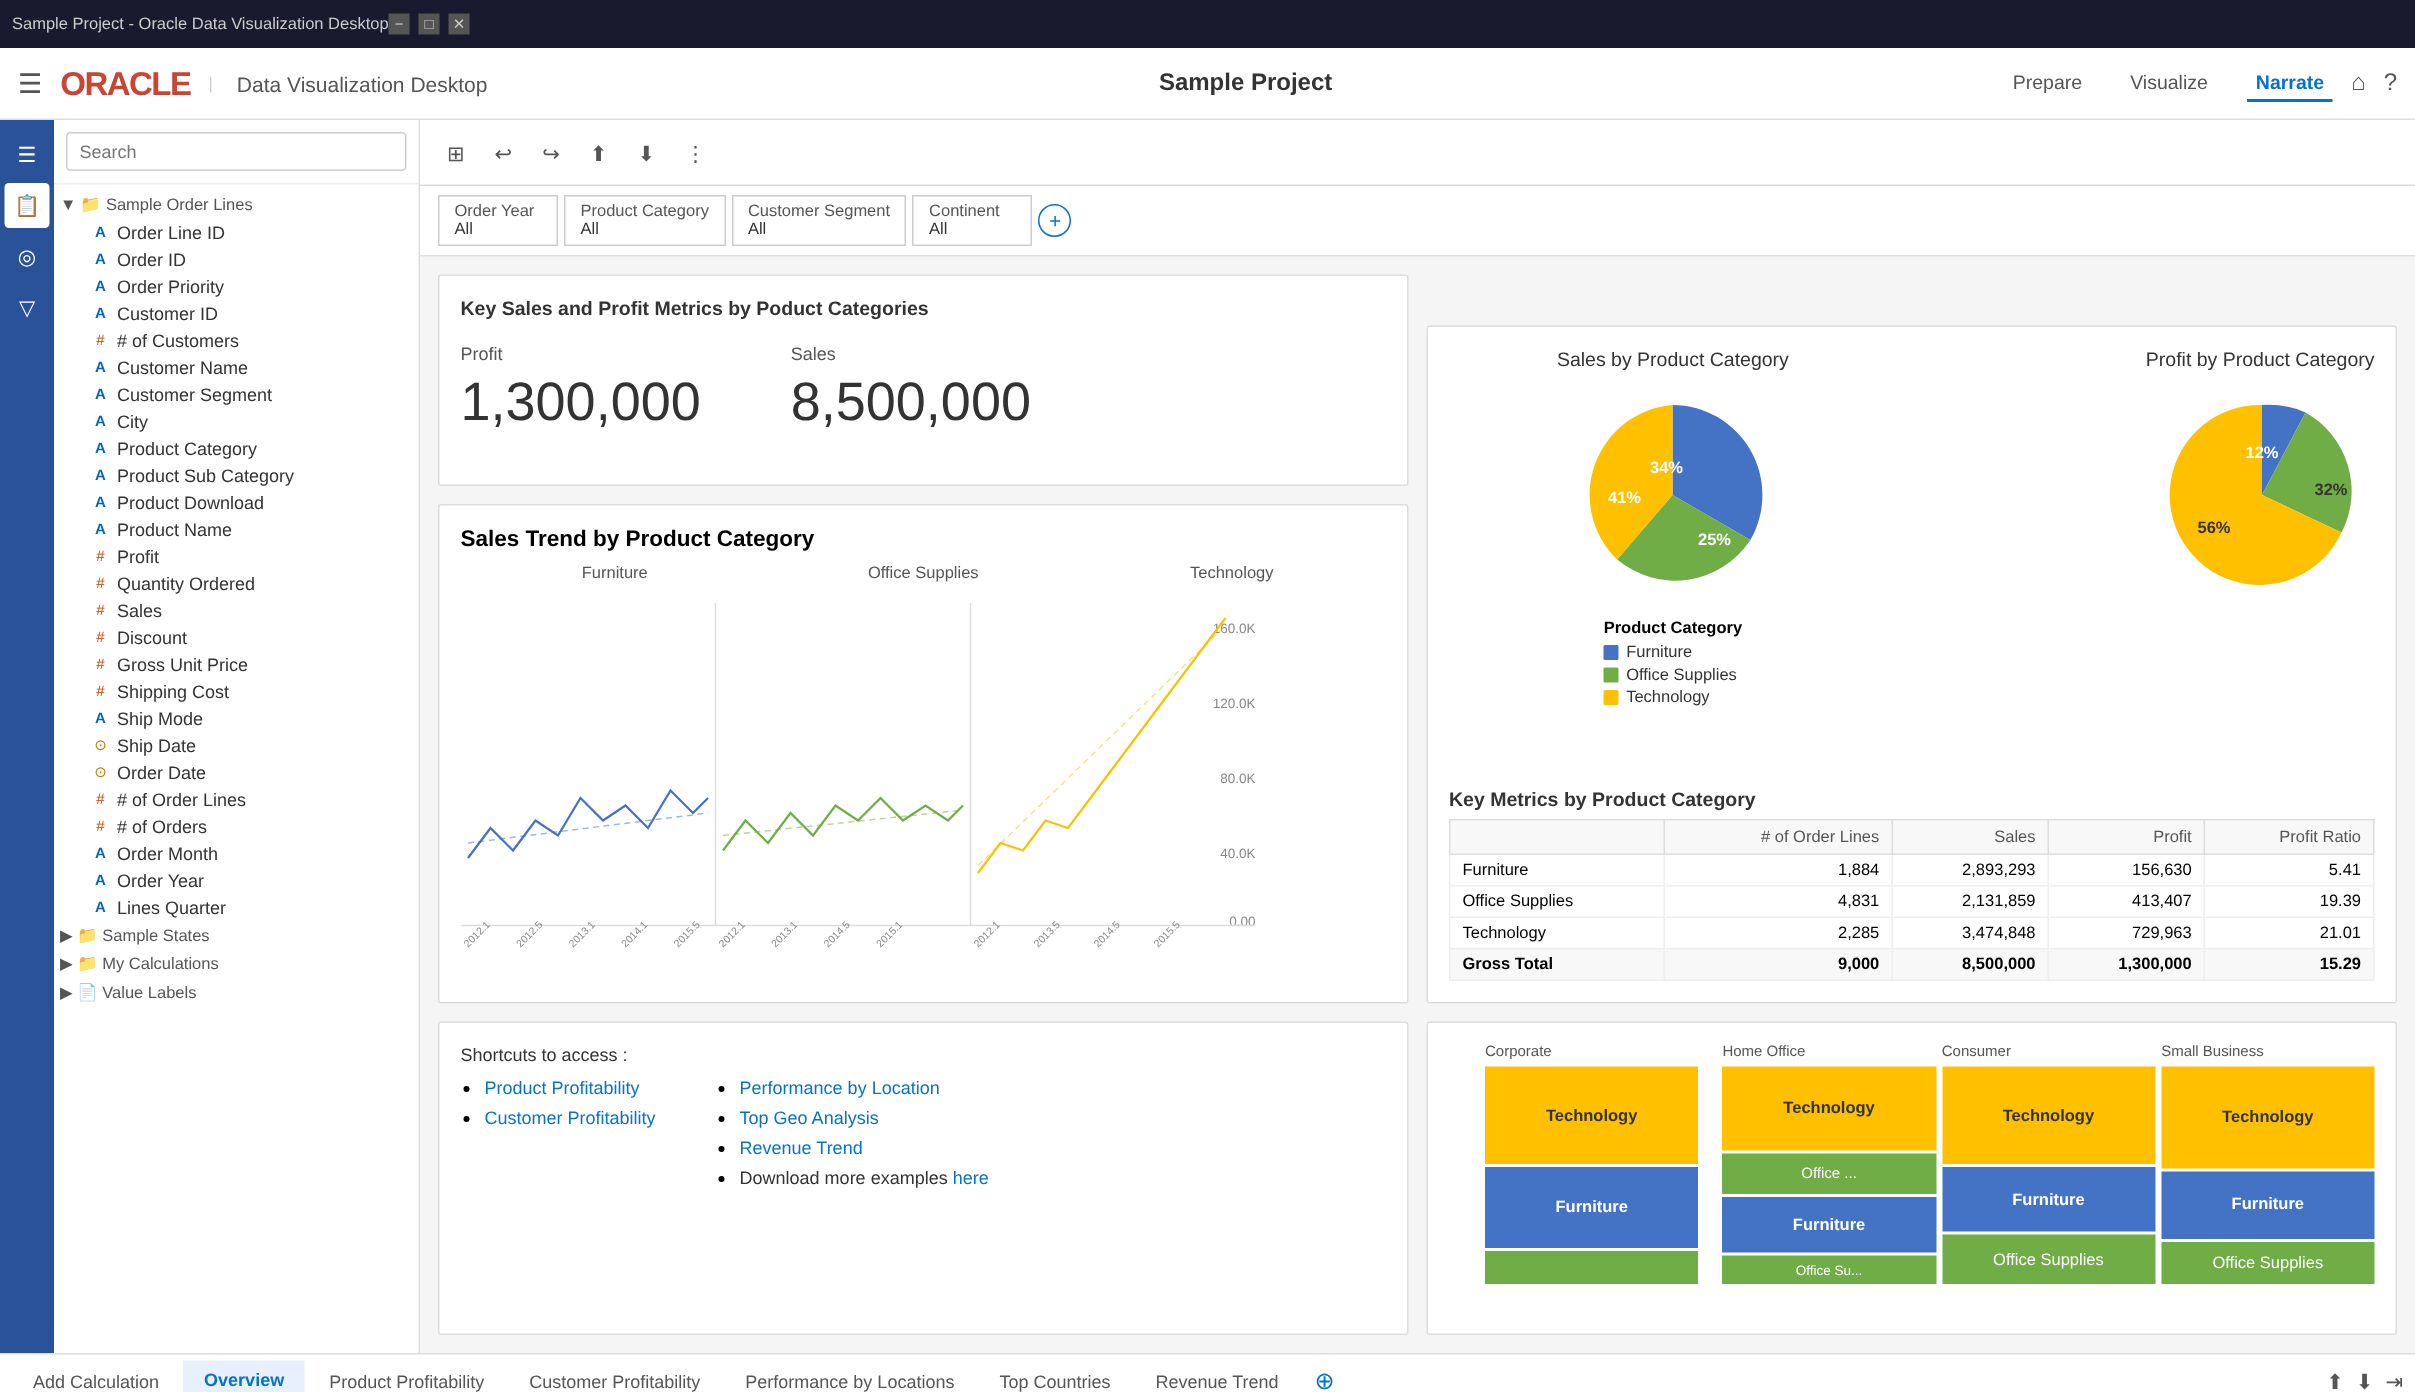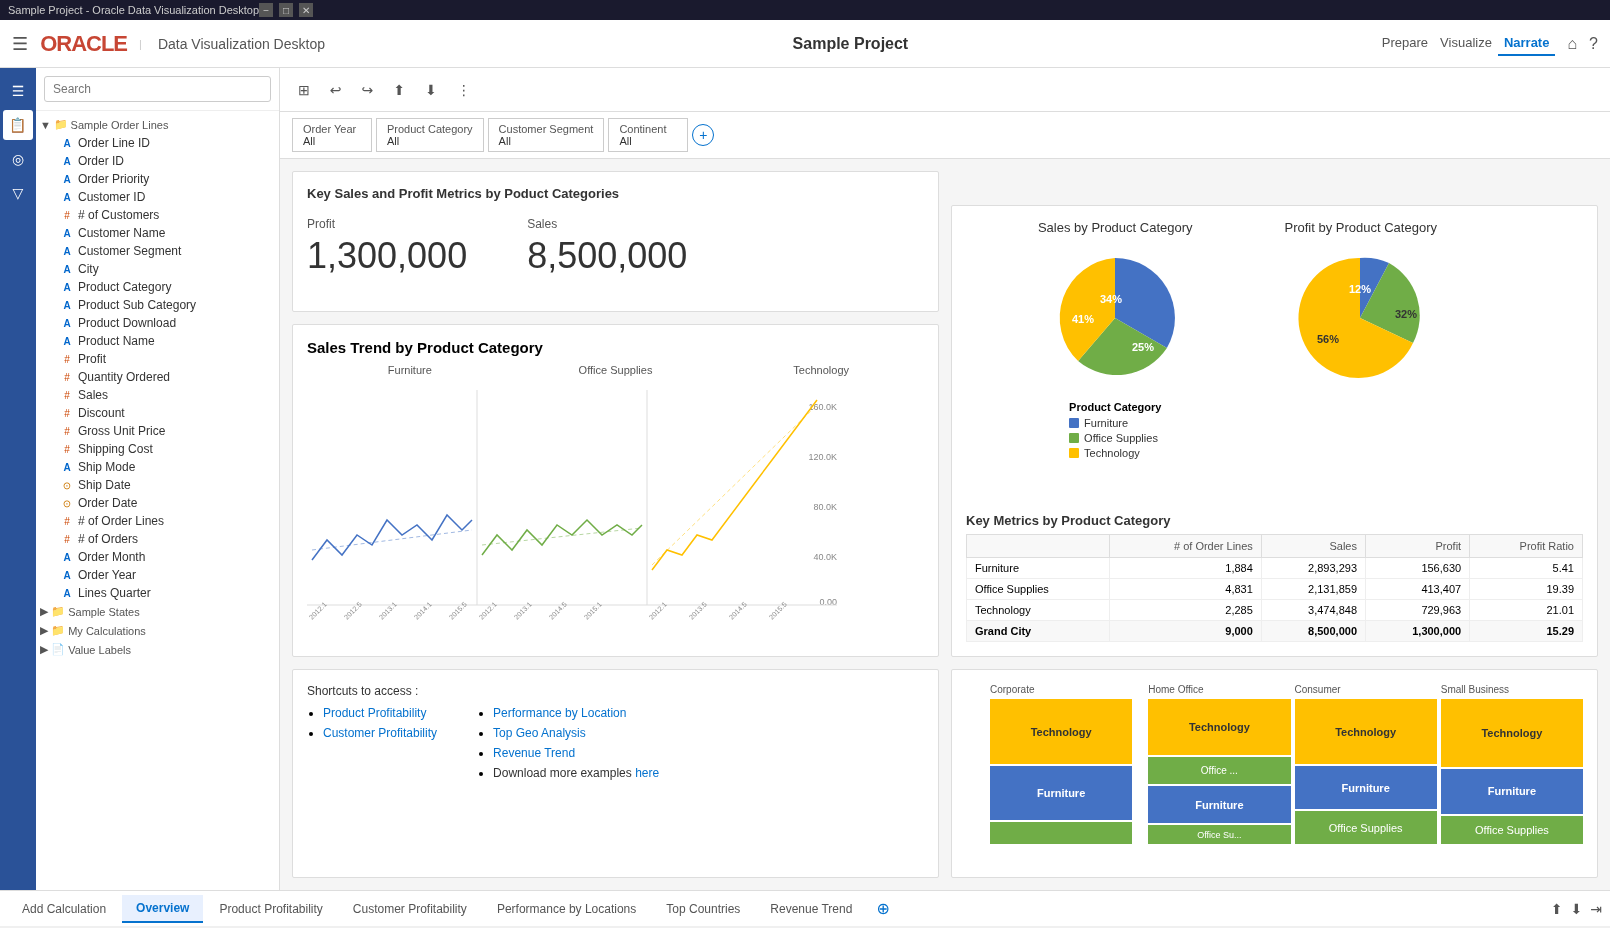--- a/index.html
+++ b/index.html
@@ -2,21 +2,21 @@
 <html><head>
   <meta charset="utf-8">
   <style>
     * { box-sizing: border-box; margin: 0; padding: 0; }
     body { font-family: Arial, sans-serif; font-size: 12px; background: #f0f0f0; overflow: hidden; width: 1610px; height: 928px; }
 
     
     .title-bar {
       background: #1a1a2e;
       color: #ccc;
-      height: 20px;
+      height: 32px;
       display: flex;
       align-items: center;
       padding: 0 8px;
       font-size: 11px;
     }
     .title-bar-controls { display: flex; gap: 6px; }
     .title-bar-btn { width: 14px; height: 14px; border: none; cursor: pointer; font-size: 10px; background: #555; color: #ccc; display: flex; align-items: center; justify-content: center; }
 
     
     .app-bar {
@@ -25,21 +25,21 @@
       display: flex;
       align-items: center;
       padding: 0 12px;
       border-bottom: 1px solid #ddd;
       gap: 12px;
     }
     .hamburger { font-size: 18px; cursor: pointer; color: #555; }
     .oracle-logo { font-size: 22px; font-weight: bold; color: #c74634; letter-spacing: -1px; }
     .app-name { font-size: 14px; color: #555; margin-left: 4px; }
     .app-bar-center { flex: 1; text-align: center; font-size: 16px; font-weight: bold; color: #333; }
-    .app-bar-right { display: flex; font-size: 13px; justify-content: space-between; }
+    .app-bar-right { display: flex; gap: 20px; font-size: 13px; justify-content: space-between; }
     .nav-item { color: #555; cursor: pointer; padding: 4px 6px; }
     .nav-item.active { color: #0572ce; border-bottom: 2px solid #0572ce; font-weight: bold; }
     .app-icons { display: flex; gap: 12px; align-items: center; }
     .app-icon { color: #555; font-size: 16px; cursor: pointer; }
 
     
     .main-layout { display: flex; height: calc(928px - 22px - 48px - 36px); }
 
     
     .icon-sidebar {
@@ -446,21 +446,21 @@
                 <div class="legend-dot" style="background:#70ad47;"></div>
                 <span>Office Supplies</span>
               </div>
               <div class="legend-item">
                 <div class="legend-dot" style="background:#ffc000;"></div>
                 <span>Technology</span>
               </div>
             </div>
           </div>
 
-          <div class="pie-container" style="flex:1; align-items:flex-start;">
+          <div class="pie-container" style="flex:1; align-items:flex-end;">
             <div class="pie-title">Profit by Product Category</div>
             <svg width="150" height="150" viewBox="0 0 150 150">
 
               <path d="M75,75 L75,15 A60,60 0 0,1 104,20 Z" fill="#4472c4"></path>
 
               <path d="M75,75 L104,20 A60,60 0 0,1 128,100 Z" fill="#70ad47"></path>
 
               <path d="M75,75 L128,100 A60,60 0 1,1 75,15 Z" fill="#ffc000"></path>
               <text x="75" y="50" font-size="11" fill="#fff" font-weight="bold" text-anchor="middle">12%</text>
               <text x="110" y="75" font-size="11" fill="#333" font-weight="bold">32%</text>
@@ -497,21 +497,21 @@
                 <td>19.39</td>
               </tr>
               <tr>
                 <td>Technology</td>
                 <td>2,285</td>
                 <td>3,474,848</td>
                 <td>729,963</td>
                 <td>21.01</td>
               </tr>
               <tr class="total">
-                <td>Grand City</td>
+                <td>Gross Total</td>
                 <td>9,000</td>
                 <td>8,500,000</td>
                 <td>1,300,000</td>
                 <td>15.29</td>
               </tr>
             </tbody>
           </table>
         </div>
       </div>
 

